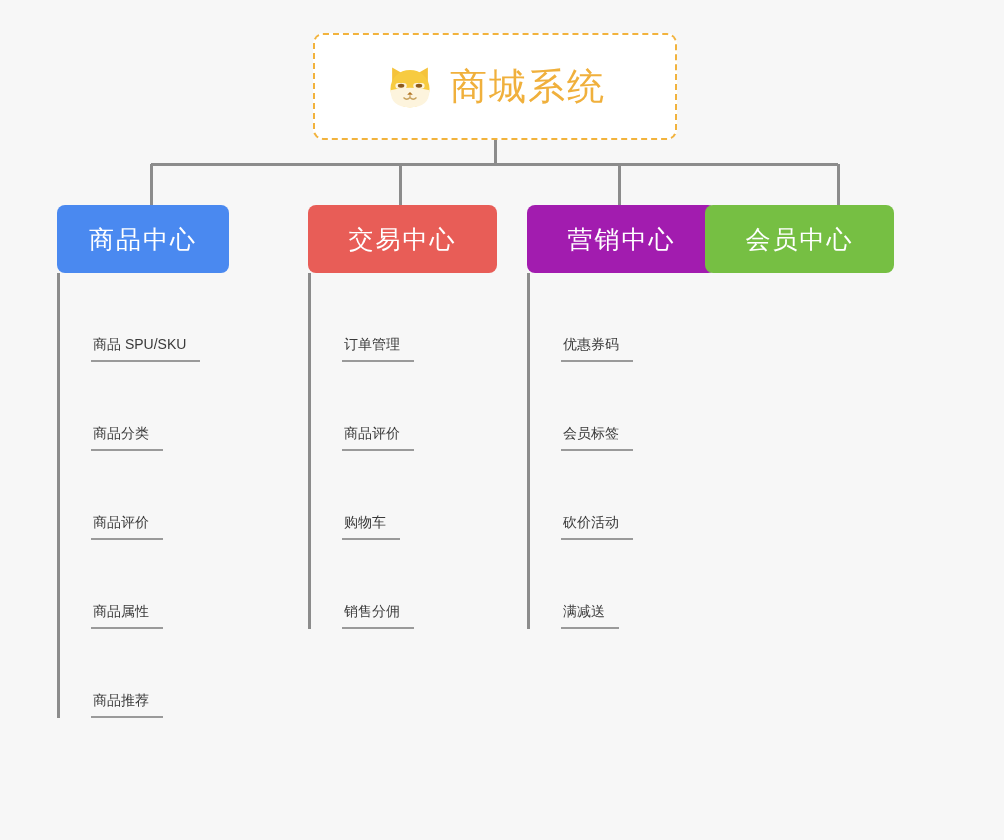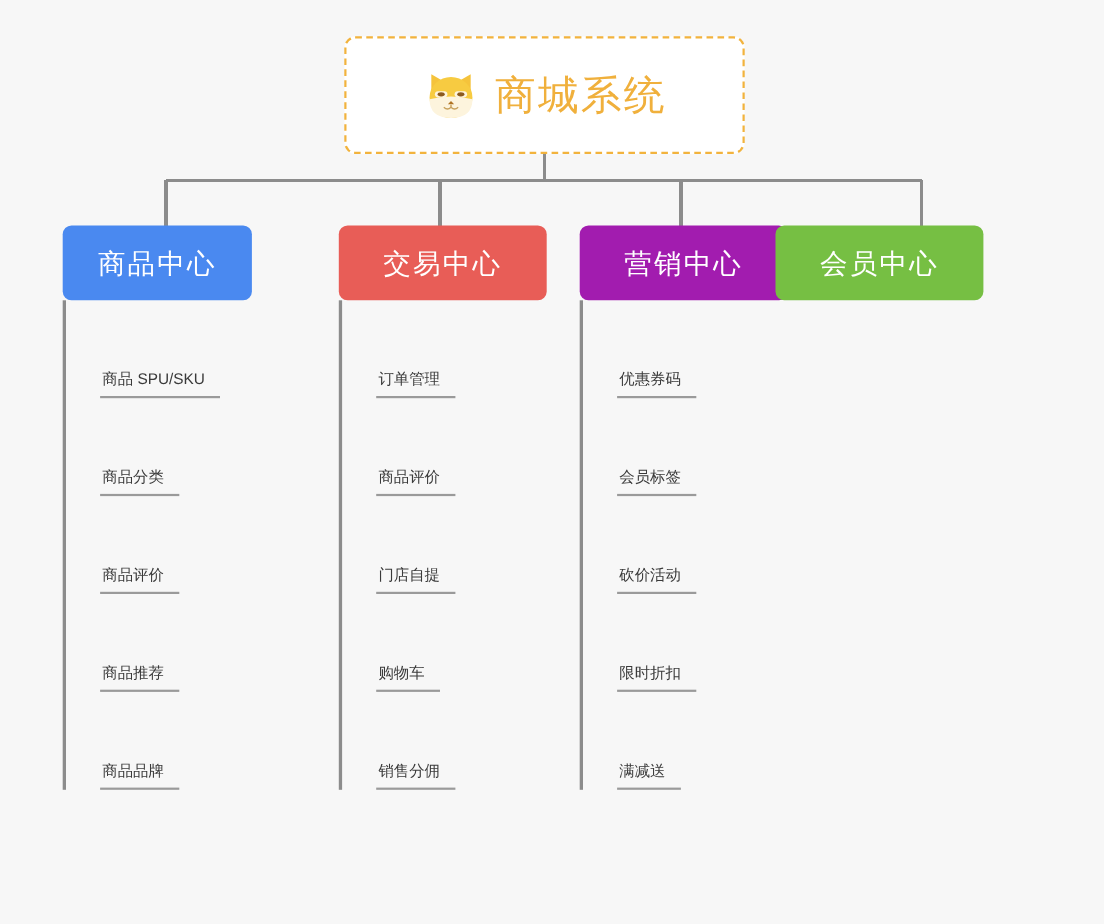--- a/index.html
+++ b/index.html
@@ -174,43 +174,40 @@
         <div class="leaf-item">
           <span class="leaf-label">商品 SPU/SKU</span>
         </div>
         <div class="leaf-item">
           <span class="leaf-label">商品分类</span>
         </div>
         <div class="leaf-item">
           <span class="leaf-label">商品评价</span>
         </div>
         <div class="leaf-item">
+          <span class="leaf-label">商品属性</span>
+        </div>
+        <div class="leaf-item">
           <span class="leaf-label">商品推荐</span>
-        </div>
-        <div class="leaf-item">
-          <span class="leaf-label">商品品牌</span>
         </div>
       </div>
     </div>
 
     <div class="column c1">
       <div class="cat-box w2" style="background:#e85d57;">
         <span>交易中心</span>
       </div>
       <div class="leaf-list">
         <div class="leaf-item">
           <span class="leaf-label">订单管理</span>
         </div>
         <div class="leaf-item">
           <span class="leaf-label">商品评价</span>
         </div>
         <div class="leaf-item">
-          <span class="leaf-label">门店自提</span>
-        </div>
-        <div class="leaf-item">
           <span class="leaf-label">购物车</span>
         </div>
         <div class="leaf-item">
           <span class="leaf-label">销售分佣</span>
         </div>
       </div>
     </div>
 
     <div class="column c2">
       <div class="cat-box w2" style="background:#a21caf;">
@@ -220,23 +217,20 @@
         <div class="leaf-item">
           <span class="leaf-label">优惠券码</span>
         </div>
         <div class="leaf-item">
           <span class="leaf-label">会员标签</span>
         </div>
         <div class="leaf-item">
           <span class="leaf-label">砍价活动</span>
         </div>
         <div class="leaf-item">
-          <span class="leaf-label">限时折扣</span>
-        </div>
-        <div class="leaf-item">
           <span class="leaf-label">满减送</span>
         </div>
       </div>
     </div>
 
     <div class="column c3">
       <div class="cat-box w2" style="background:#76bf43;">
         <span>会员中心</span>
       </div>
     </div>

